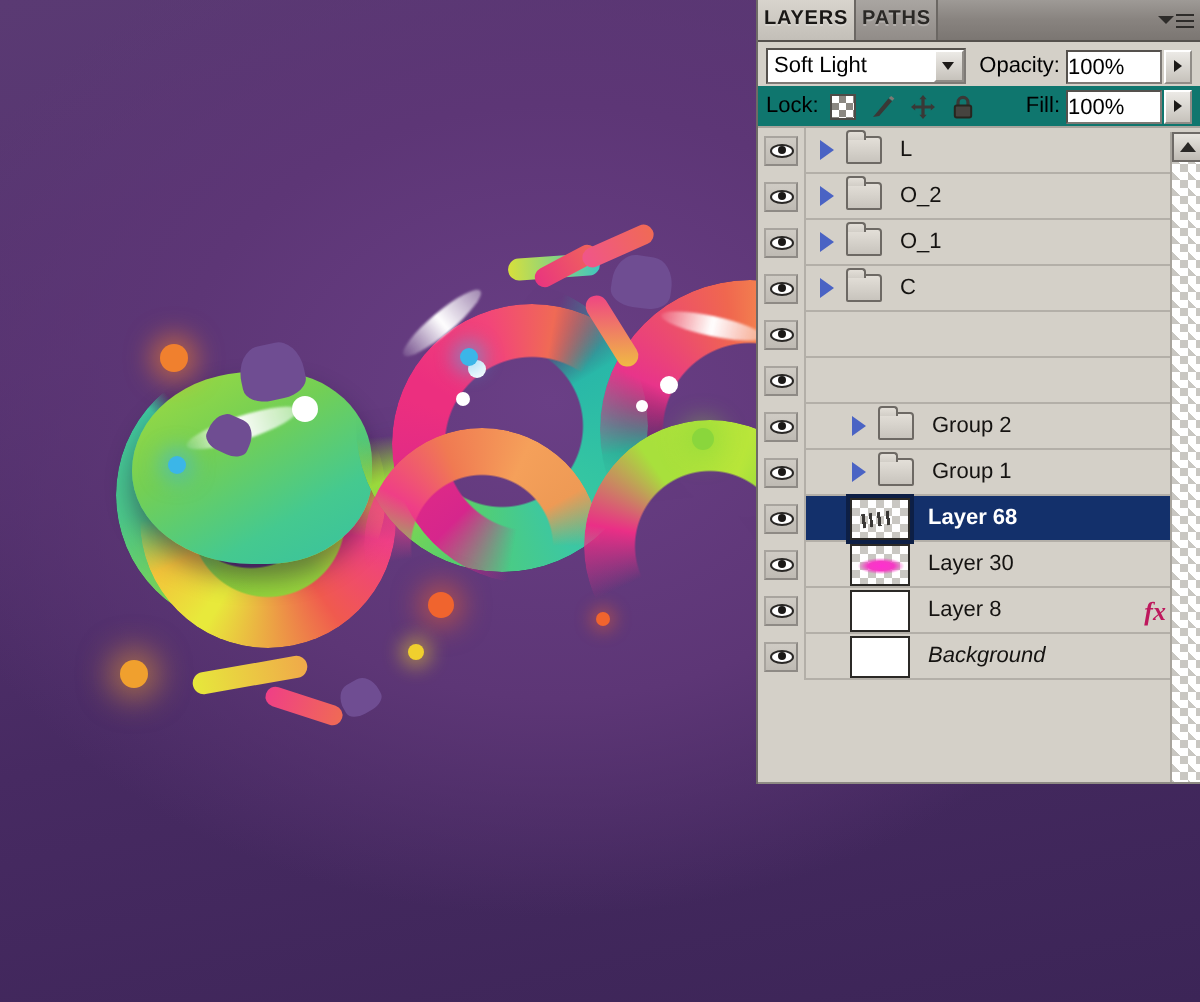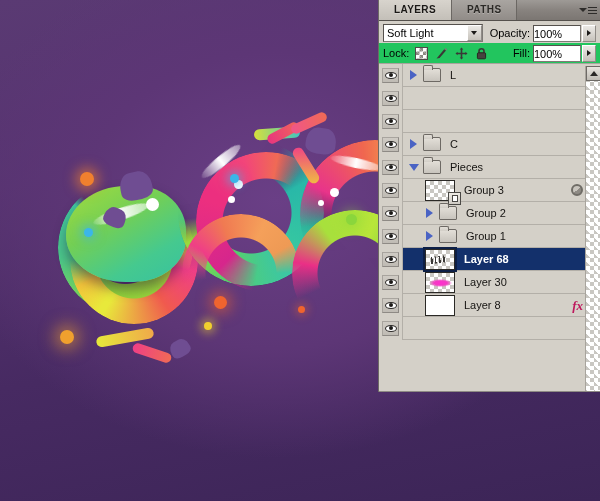--- a/index.html
+++ b/index.html
@@ -162,21 +162,21 @@
   
   .tabbar {
     display: flex; align-items: flex-end;
     height: 21px;
     background: linear-gradient(180deg, #9e9a96 0%, #88837f 50%, #7b7672 100%);
     border-bottom: 1px solid #55514d;
     position: relative;
   }
   .tab {
     height: 20px; line-height: 20px;
-    padding: 0 15px;
+    padding: 0 3px;
     font-size: 10px; font-weight: bold; letter-spacing: .4px;
     color: #2b2926;
     background: linear-gradient(180deg, #a9a5a1, #918c88);
     border-right: 1px solid #6b6763;
     text-shadow: 0 1px 0 rgba(255,255,255,.25);
   }
   .tab.active {
     background: linear-gradient(180deg, #d8d4cd, #c3bfb8);
     color: #1a1816;
   }
@@ -239,21 +239,21 @@
   .caret-r {
     width: 0; height: 0;
     border-top: 3px solid transparent; border-bottom: 3px solid transparent;
     border-left: 4px solid #1c1a18;
   }
 
   
   .lockrow {
     display: flex; align-items: center;
     height: 21px; padding: 0 4px;
-    background: #22c55e;
+    background: #0f766e;
     border-bottom: 1px solid #a8a49d;
   }
   .lockicons { display: flex; align-items: center; gap: 7px; margin-left: 6px; }
   .ic { width: 13px; height: 13px; position: relative; }
 
   .ic-checker {
     background-image:
       linear-gradient(45deg, #8b8882 25%, transparent 25%, transparent 75%, #8b8882 75%),
       linear-gradient(45deg, #8b8882 25%, #fff 25%, #fff 75%, #8b8882 75%);
     background-size: 7px 7px; background-position: 0 0, 3.5px 3.5px;
@@ -563,81 +563,75 @@
         </div>
       </div>
       <div class="row">
         <div class="eyecell">
           <div class="eyebtn">
             <div class="eye-outer">
               <div class="eye-pupil"></div>
             </div>
           </div>
         </div>
-      </div>
-      <div class="row">
-        <div class="eyecell">
-          <div class="eyebtn">
-            <div class="eye-outer">
-              <div class="eye-pupil"></div>
-            </div>
-          </div>
-        </div>
-      </div>
-      <div class="row">
-        <div class="eyecell">
-          <div class="eyebtn">
-            <div class="eye-outer">
-              <div class="eye-pupil"></div>
-            </div>
-          </div>
-        </div>
         <div class="rowbody">
           <div class="disc">
             <div class="tri-right"></div>
           </div>
           <div class="folder"></div>
+          <div class="rowname">O_2</div>
+        </div>
+      </div>
+      <div class="row">
+        <div class="eyecell">
+          <div class="eyebtn">
+            <div class="eye-outer">
+              <div class="eye-pupil"></div>
+            </div>
+          </div>
+        </div>
+        <div class="rowbody">
+          <div class="disc">
+            <div class="tri-right"></div>
+          </div>
+          <div class="folder"></div>
+          <div class="rowname">O_1</div>
+        </div>
+      </div>
+      <div class="row">
+        <div class="eyecell">
+          <div class="eyebtn">
+            <div class="eye-outer">
+              <div class="eye-pupil"></div>
+            </div>
+          </div>
+        </div>
+        <div class="rowbody">
+          <div class="disc">
+            <div class="tri-right"></div>
+          </div>
+          <div class="folder"></div>
           <div class="rowname">C</div>
         </div>
       </div>
       <div class="row">
         <div class="eyecell">
           <div class="eyebtn">
             <div class="eye-outer">
               <div class="eye-pupil"></div>
             </div>
           </div>
         </div>
-        <div class="rowbody">
-          <div class="disc">
-            <div class="tri-down"></div>
-          </div>
-          <div class="folder"></div>
-          <div class="rowname">Pieces</div>
-        </div>
-      </div>
-      <div class="row">
-        <div class="eyecell">
-          <div class="eyebtn">
-            <div class="eye-outer">
-              <div class="eye-pupil"></div>
-            </div>
-          </div>
-        </div>
-        <div class="rowbody">
-          <div class="indent"></div>
-          <div class="thumb">
-            <div class="th-badge">
-              <i></i>
-            </div>
-          </div>
-          <div class="rowname">Group 3</div>
-          <div class="rowright">
-            <div class="circ-icon"></div>
-            <div class="mini-caret"></div>
+      </div>
+      <div class="row">
+        <div class="eyecell">
+          <div class="eyebtn">
+            <div class="eye-outer">
+              <div class="eye-pupil"></div>
+            </div>
           </div>
         </div>
       </div>
       <div class="row">
         <div class="eyecell">
           <div class="eyebtn">
             <div class="eye-outer">
               <div class="eye-pupil"></div>
             </div>
           </div>
@@ -719,20 +713,28 @@
         </div>
       </div>
       <div class="row">
         <div class="eyecell">
           <div class="eyebtn">
             <div class="eye-outer">
               <div class="eye-pupil"></div>
             </div>
           </div>
         </div>
+        <div class="rowbody">
+          <div class="indent"></div>
+          <div class="thumb white"></div>
+          <div class="rowname italic">Background</div>
+          <div class="rowright">
+            <div class="lockglyph"></div>
+          </div>
+        </div>
       </div>
     </div>
 
   <div class="vscroll">
     <div class="scroll-up">
       <div class="caret-up"></div>
     </div>
   </div>
 
   <div class="panel-bottom"></div>

